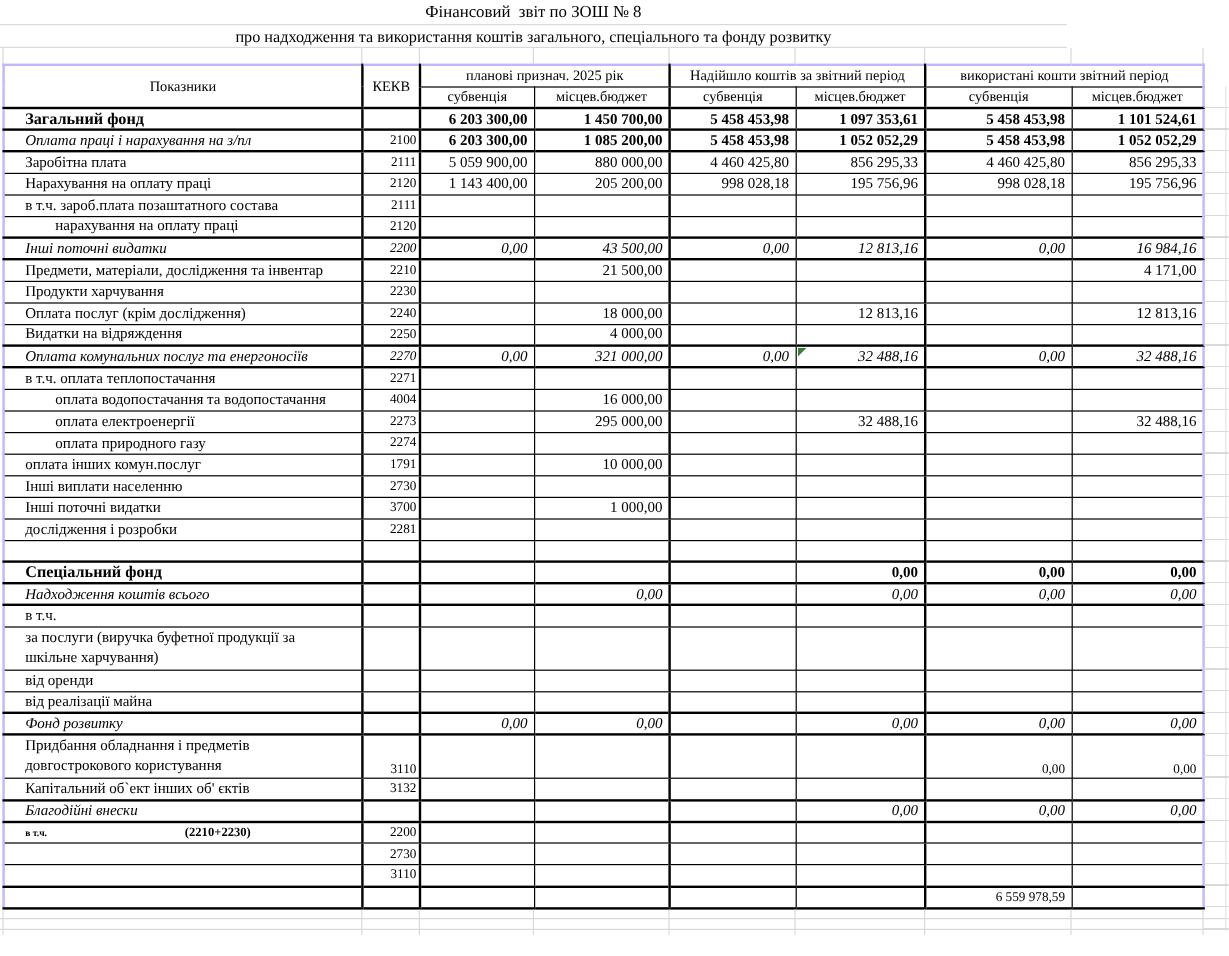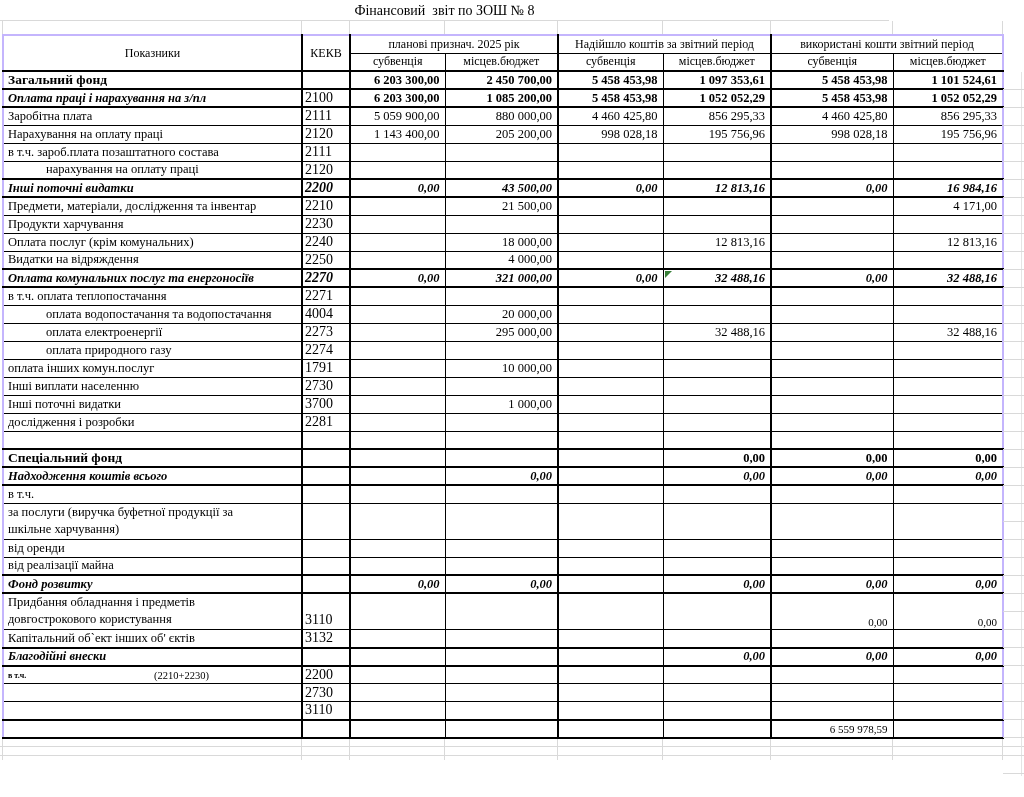--- a/index.html
+++ b/index.html
@@ -26,36 +26,36 @@
   
   table{border-collapse:collapse;table-layout:fixed;width:1000px;margin-left:2px;
         border:2px solid #c4b5fd}
   th,td{box-sizing:border-box;border:1px solid #000;overflow:hidden}
   th{font-weight:normal;font-size:12px;height:18px;padding:0 2px;white-space:nowrap;text-align:center;vertical-align:middle}
   th[rowspan]{border-bottom-width:2px}
   thead tr:last-child th{border-bottom-width:2px}
   td{font-size:12.5px;height:18px;padding:0 2px;white-space:nowrap;vertical-align:middle}
   .bl2{border-left-width:2px}
   tr.sec td{border-top-width:2px;border-bottom-width:2px}
-  .lbl{padding-left:4px}
-  .kekv{text-align:left;font-size:14px}
+  .lbl{padding-left:17px}
+  .kekv{text-align:right;font-size:11px}
   .num{text-align:right;padding-right:5px}
   .b{font-weight:bold}
-  .bi{font-weight:bold;font-style:italic}
+  .bi{font-weight:normal;font-style:italic}
   .big{font-size:13.5px}
   .sm{font-size:11px}
   .indent{padding-left:42px}
   tr.tall td{height:36px}
   tr.bottom td{vertical-align:bottom;padding-bottom:1px}
   .l2{line-height:17px}
   .rel{position:relative}
   .flag{position:absolute;left:1px;top:1px;width:0;height:0;display:block;
         border-top:7px solid #388038;border-right:7px solid transparent}
   .tiny{font-size:8px;font-weight:bold}
-  .note{position:absolute;left:150px;top:50%;transform:translateY(-50%);font-size:10.5px;font-weight:normal}
+  .note{position:absolute;left:150px;top:50%;transform:translateY(-50%);font-size:10.5px;font-weight:bold}
   
   .bstrip{width:1024px;height:21px;
     background-image:
       linear-gradient(#d9d9d9,#d9d9d9),linear-gradient(#d9d9d9,#d9d9d9),
       linear-gradient(#d9d9d9,#d9d9d9),linear-gradient(#d9d9d9,#d9d9d9),
       linear-gradient(#d9d9d9,#d9d9d9),linear-gradient(#d9d9d9,#d9d9d9),
       linear-gradient(#d9d9d9,#d9d9d9),linear-gradient(#d9d9d9,#d9d9d9),
       linear-gradient(#d9d9d9,#d9d9d9),linear-gradient(#d9d9d9,#d9d9d9),
       linear-gradient(#d9d9d9,#d9d9d9);
     background-repeat:no-repeat;
@@ -68,20 +68,21 @@
       linear-gradient(#e4e4e4,#e4e4e4);
     background-repeat:no-repeat,no-repeat;
     background-size:100% 100%,1px 100%;
     background-position:0 0,18px 0;}
 </style>
 </head>
 <body>
 
 <div>
   <div class="trow t1">Фінансовий  звіт по ЗОШ № 8</div>
+  <div class="trow t2">про надходження та використання коштів загального, спеціального та фонду розвитку</div>
 </div>
 
 <div class="gap"></div>
 
 <table>
   <colgroup>
     <col style="width:299px">
       <col style="width:48px">
     <col style="width:95px">
       <col style="width:113px">
@@ -105,21 +106,21 @@
       <th>місцев.бюджет</th>
       <th class="bl2">субвенція</th>
       <th>місцев.бюджет</th>
     </tr>
   </thead>
   <tbody id="tbody">
       <tr class="sec">
         <td class="lbl b big">Загальний фонд</td>
         <td class="kekv bl2 "></td>
         <td class="num b bl2"><span>6 203 300,00</span></td>
-        <td class="num b"><span>2 450 700,00</span></td>
+        <td class="num b"><span>1 450 700,00</span></td>
         <td class="num b bl2"><span>5 458 453,98</span></td>
         <td class="num b"><span>1 097 353,61</span></td>
         <td class="num b bl2"><span>5 458 453,98</span></td>
         <td class="num b"><span>1 101 524,61</span></td>
       </tr>
       <tr class="sec">
         <td class="lbl bi">Оплата праці і нарахування на з/пл</td>
         <td class="kekv bl2 ">2100</td>
         <td class="num b bl2"><span>6 203 300,00</span></td>
         <td class="num b"><span>1 085 200,00</span></td>
@@ -192,21 +193,21 @@
         <td class="lbl ">Продукти харчування</td>
         <td class="kekv bl2 ">2230</td>
         <td class="num  bl2"><span></span></td>
         <td class="num "><span></span></td>
         <td class="num  bl2"><span></span></td>
         <td class="num "><span></span></td>
         <td class="num  bl2"><span></span></td>
         <td class="num "><span></span></td>
       </tr>
       <tr>
-        <td class="lbl ">Оплата послуг (крім комунальних)</td>
+        <td class="lbl ">Оплата послуг (крім дослідження)</td>
         <td class="kekv bl2 ">2240</td>
         <td class="num  bl2"><span></span></td>
         <td class="num "><span>18 000,00</span></td>
         <td class="num  bl2"><span></span></td>
         <td class="num "><span>12 813,16</span></td>
         <td class="num  bl2"><span></span></td>
         <td class="num "><span>12 813,16</span></td>
       </tr>
       <tr>
         <td class="lbl ">Видатки на відряждення</td>
@@ -235,21 +236,21 @@
         <td class="num "><span></span></td>
         <td class="num  bl2"><span></span></td>
         <td class="num "><span></span></td>
         <td class="num  bl2"><span></span></td>
         <td class="num "><span></span></td>
       </tr>
       <tr>
         <td class="lbl indent">оплата водопостачання та водопостачання</td>
         <td class="kekv bl2 ">4004</td>
         <td class="num  bl2"><span></span></td>
-        <td class="num "><span>20 000,00</span></td>
+        <td class="num "><span>16 000,00</span></td>
         <td class="num  bl2"><span></span></td>
         <td class="num "><span></span></td>
         <td class="num  bl2"><span></span></td>
         <td class="num "><span></span></td>
       </tr>
       <tr>
         <td class="lbl indent">оплата електроенергії</td>
         <td class="kekv bl2 ">2273</td>
         <td class="num  bl2"><span></span></td>
         <td class="num "><span>295 000,00</span></td>

